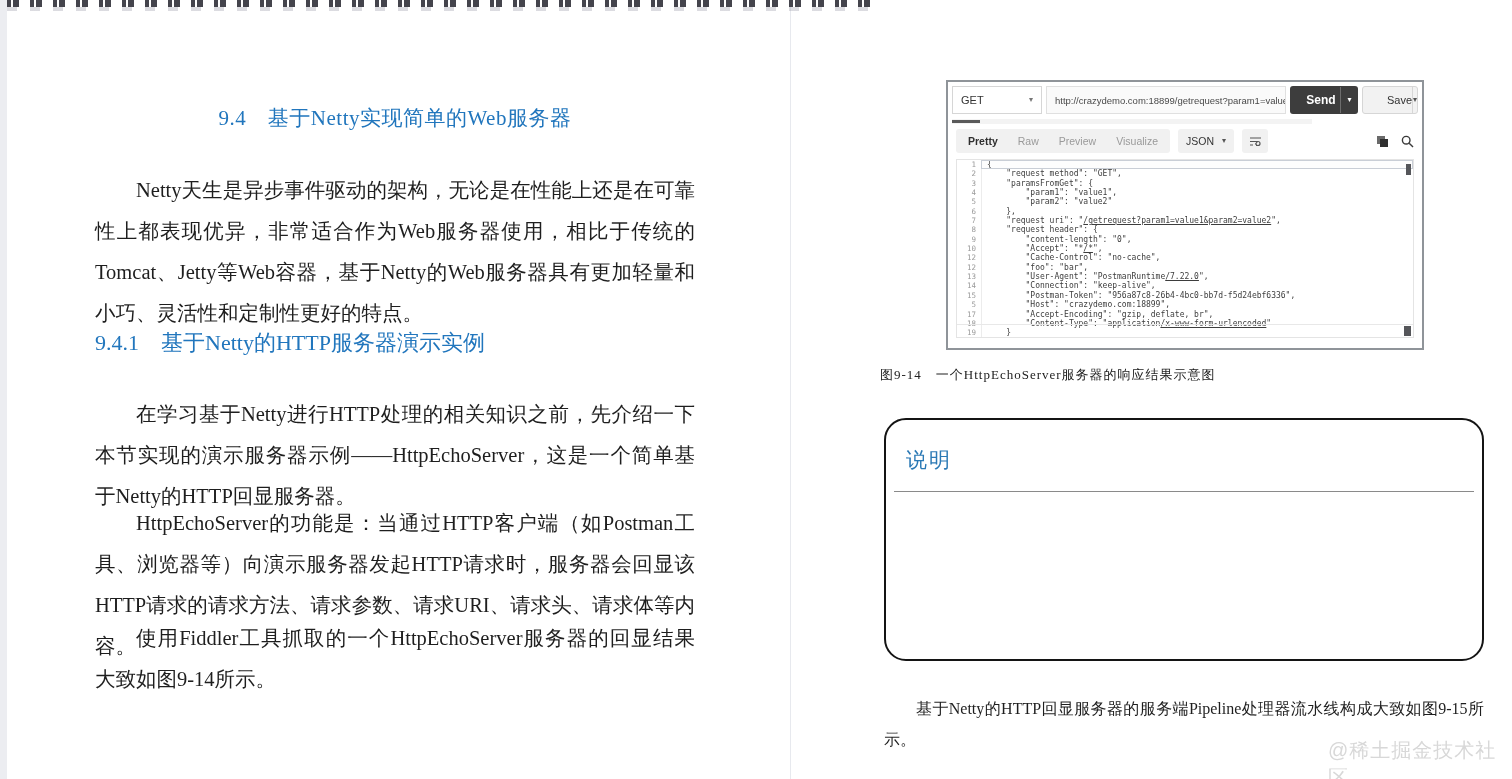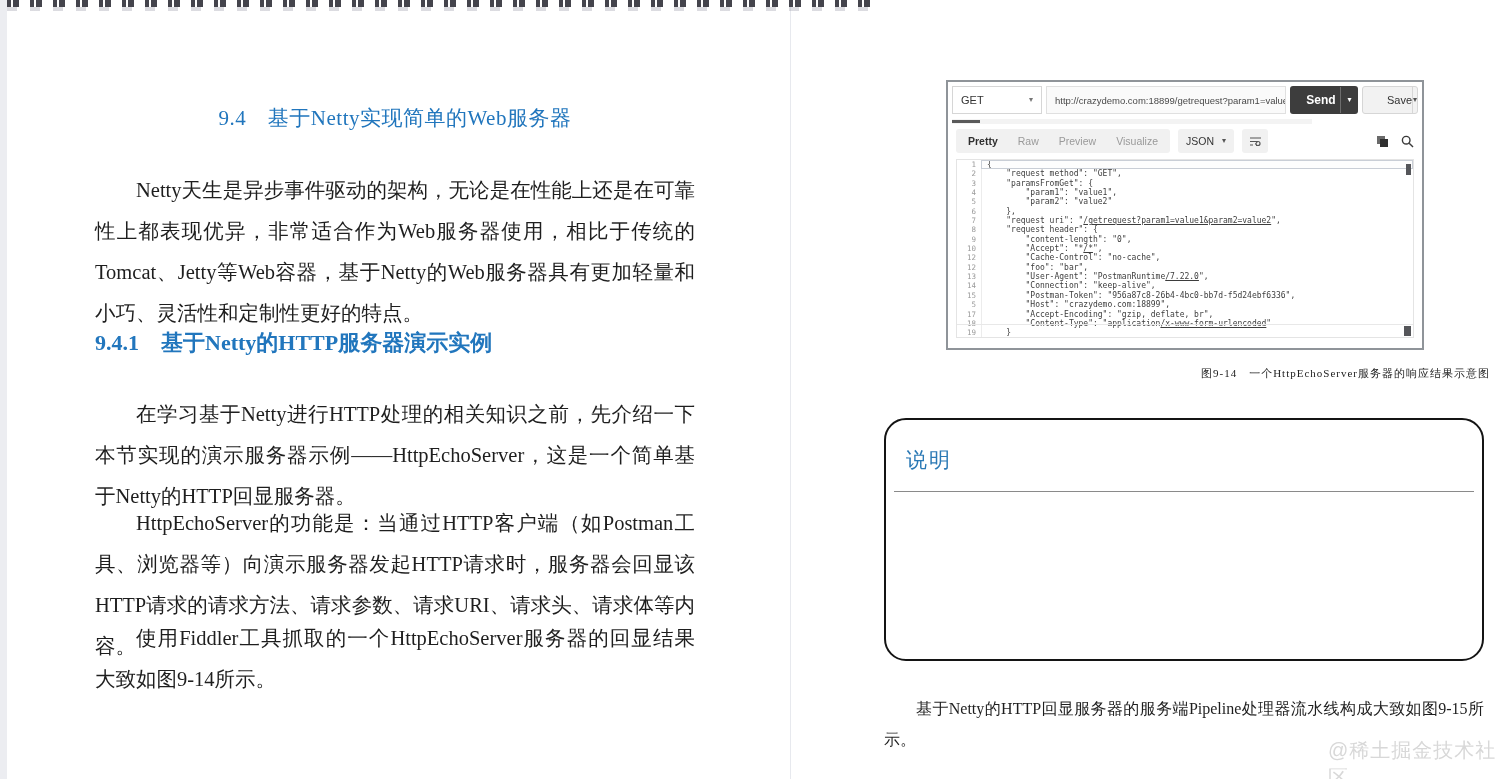--- a/index.html
+++ b/index.html
@@ -11,21 +11,21 @@
   #left-edge { left:0; top:0; width:7px; height:779px; background:#ecedf1; }
   #page-divider { left:790px; top:0; width:1px; height:779px; background:#e7e9ee; }
   #top-crop-strip { left:7px; top:0; width:873px; height:11px; overflow:hidden; }
   #top-crop-strip .r1 { height:7px;
     background:repeating-linear-gradient(90deg,#44444c 0 4px,transparent 4px 6px,#44444c 6px 12px,transparent 12px 23px); }
   #top-crop-strip .r2 { height:4px; opacity:.35;
     background:repeating-linear-gradient(90deg,#9a9aa8 0 10px,transparent 10px 23px); }
 
   
   .h1 { left:95px; top:104px; width:600px; text-align:center; font-size:21px; color:#2176bd; letter-spacing:.5px; }
-  .h2 { left:95px; top:328px; width:600px; font-size:22px; color:#2176bd;font-weight:bold; }
+  .h2 { left:95px; top:328px; width:600px; font-size:22px; color:#2176bd; }
   .para { left:95px; width:600px; font-size:20.5px; line-height:41px; color:#1e1e1e;
           text-indent:2em; text-align:justify; }
   #p1 { top:170px; } #p2 { top:394px; } #p3 { top:503px; } #p4 { top:618px; }
 
   
   #postman { left:946px; top:80px; width:478px; height:270px; background:#fff;
              border:2px solid #8f9499; font-family:"Liberation Sans","DejaVu Sans",sans-serif; }
   .req-row { position:absolute; left:4px; top:4px; right:4px; height:30px; display:flex; gap:4px; }
   .method-box { width:90px; height:28px; border:1px solid #d6d6d6; background:#fff; display:flex;
                 align-items:center; justify-content:space-between; padding:12px 8px; font-size:11px; color:#333; }
@@ -58,21 +58,21 @@
   .code-line { display:flex; height:9.35px; line-height:9.35px; }
   .code-line .ln { width:24px; text-align:right; padding-right:5px; color:#9a9a9a; font-size:7.5px; flex:none; }
   .code-line .ct { white-space:pre; color:#3d3d3d; border-left:1px solid #ececec; padding-left:5px; flex:1; }
   .code-line.hl .ct { outline:1px solid #c9ced6; outline-offset:-1px; background:#fdfdfd; }
   .code-line .ct u { text-decoration:underline; }
   .vthumb { position:absolute; right:2px; top:4px; width:5px; height:11px; background:#55565a; }
   .htrack { position:absolute; left:0; right:0; bottom:12px; height:1px; background:#e8e8e8; }
   .bthumb { position:absolute; right:2px; bottom:1px; width:7px; height:10px; background:#55565a; }
 
   
-  #fig-caption { left:880px; top:366px; width:610px; text-align:right; font-size:11px; color:#222; letter-spacing:1px; }
+  #fig-caption { left:880px; top:366px; width:610px; text-align:left; font-size:13px; color:#222; letter-spacing:1px; }
 
   
   #note-box { left:884px; top:418px; width:600px; height:243px; border:2px solid #141414; border-radius:22px; background:#fff; }
   #note-title { position:absolute; left:20px; top:26px; font-size:21px; color:#2b79b5; letter-spacing:2px; }
   #note-rule { position:absolute; left:8px; right:8px; top:71px; height:1px; background:#8a8a8a; }
   #note-body { position:absolute; left:9px; right:9px; top:86px; font-size:19px; line-height:30.5px;
                color:#111; text-indent:2em; text-align:justify; letter-spacing:.5px; }
 
   #p-right { left:884px; top:693px; width:600px; font-size:16px; line-height:31px; color:#1e1e1e;
              text-indent:2em; text-align:justify; }

